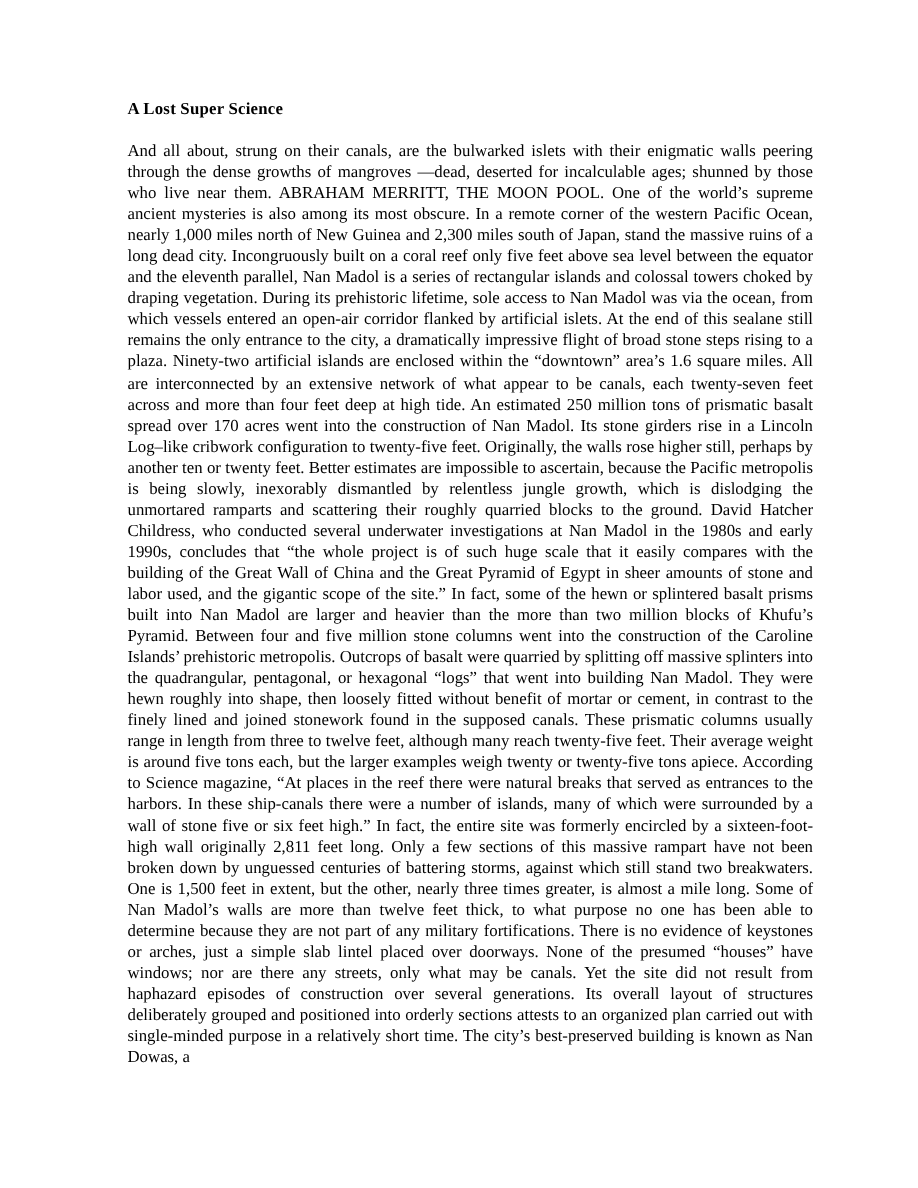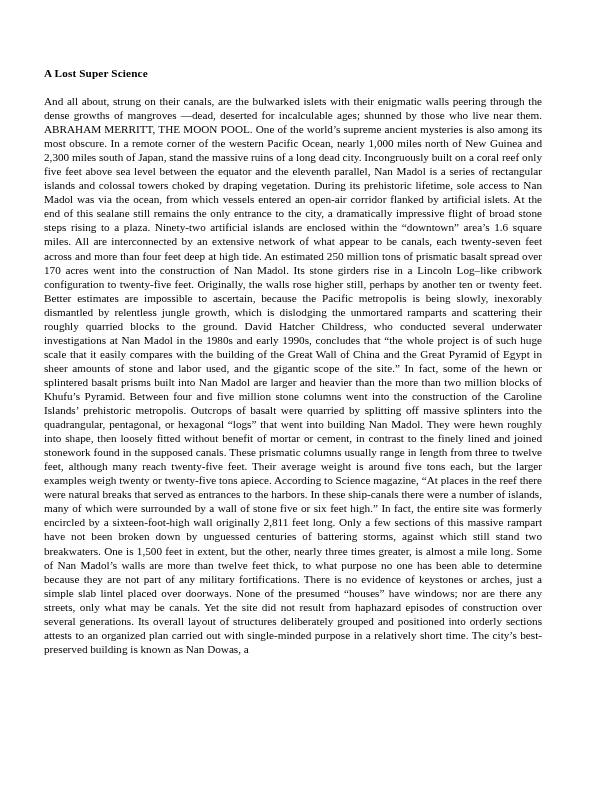--- a/index.html
+++ b/index.html
@@ -14,21 +14,21 @@
     font-family: "Liberation Serif", "DejaVu Serif", serif;
     color: #000000;
     -webkit-font-smoothing: antialiased;
     overflow: hidden;
   }
   .page {
     position: relative;
     width: 612px;
     height: 792px;
     box-sizing: border-box;
-    padding: 66px 70px 0 44px;
+    padding: 66px 70px 0 85px;
     background: #ffffff;
   }
   .doc-heading {
     font-size: 11.2px;
     font-weight: bold;
     line-height: 14px;
     letter-spacing: 0.15px;
     margin: 0 0 14px 0;
     text-align: left;
   }

